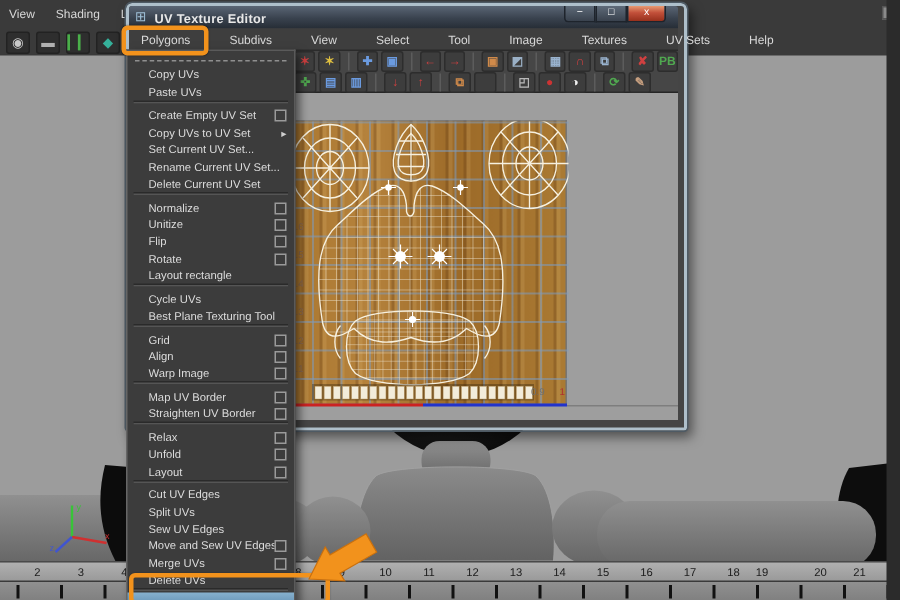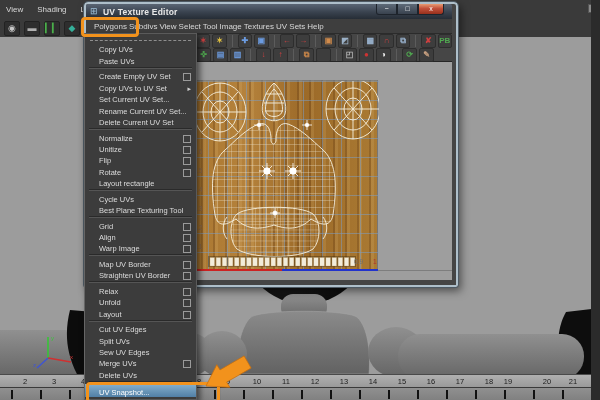--- a/index.html
+++ b/index.html
@@ -30,21 +30,21 @@
   #win-icon{left:4px;top:3px;width:9px;height:9px;color:#9fc0d8;font-size:9px;line-height:9px;}
   #win-title{left:17px;top:3px;color:#e8e8e8;font-size:8.5px;font-weight:bold;letter-spacing:.2px;}
   #win-btns{right:8px;top:0;display:flex;}
   .wbtn{width:19px;height:10px;border:1px solid #1e242c;border-top:none;color:#fff;
       font-size:7px;line-height:9px;text-align:center;
       background:linear-gradient(#5e6a78,#39424e);}
   .wbtn.min{border-radius:0 0 0 3px;}
   .wbtn.close{width:24px;border-radius:0 0 3px 0;
       background:linear-gradient(#e89a72,#c2503a 45%,#97301c);}
   #menubar{left:0;top:15px;width:366px;height:15px;background:#3e3e3e;border-bottom:1px solid #2b2b2b;
-      display:flex;align-items:center;gap:2px;padding-left:8px;box-sizing:border-box;}
+      display:flex;align-items:center;gap:26px;padding-left:8px;box-sizing:border-box;justify-content:space-between;}
   .mbitem{color:#d8d8d8;font-size:8px;white-space:nowrap;}
   #toolbar{left:0;top:30px;width:366px;height:28px;background:#464646;border-bottom:1px solid #262626;
       padding-left:110px;box-sizing:border-box;}
   .trow{display:flex;align-items:center;height:14px;gap:2px;}
   .ticon{width:13px;height:12px;background:#3d3d3d;border:1px solid #2d2d2d;border-radius:2px;
       font-size:8px;line-height:11px;text-align:center;font-weight:bold;}
   .tsep{width:1px;height:12px;background:#5c5c5c;margin:0 3px;}
   
   #canvas{left:0,top:58px;left:0;top:58px;width:366px;height:218px;background:#9e9e9e;overflow:hidden;}
   #texture{left:102px;top:18px;width:190px;height:190px;
@@ -452,20 +452,24 @@
       <div class="mitem">
         <span class="lbl">Cut UV Edges</span>
       </div>
       <div class="mitem">
         <span class="lbl">Split UVs</span>
       </div>
       <div class="mitem">
         <span class="lbl">Sew UV Edges</span>
       </div>
       <div class="mitem">
+        <span class="lbl">Move and Sew UV Edges</span>
+        <span class="opt"></span>
+      </div>
+      <div class="mitem">
         <span class="lbl">Merge UVs</span>
         <span class="opt"></span>
       </div>
       <div class="mitem">
         <span class="lbl">Delete UVs</span>
       </div>
       <div class="msep"></div>
       <div class="mitem hl">
         <span class="lbl">UV Snapshot...</span>
       </div>

